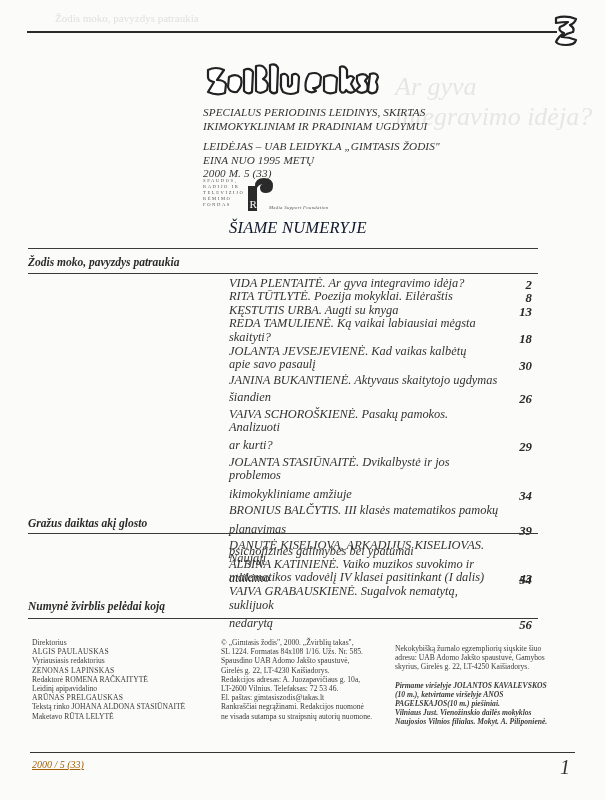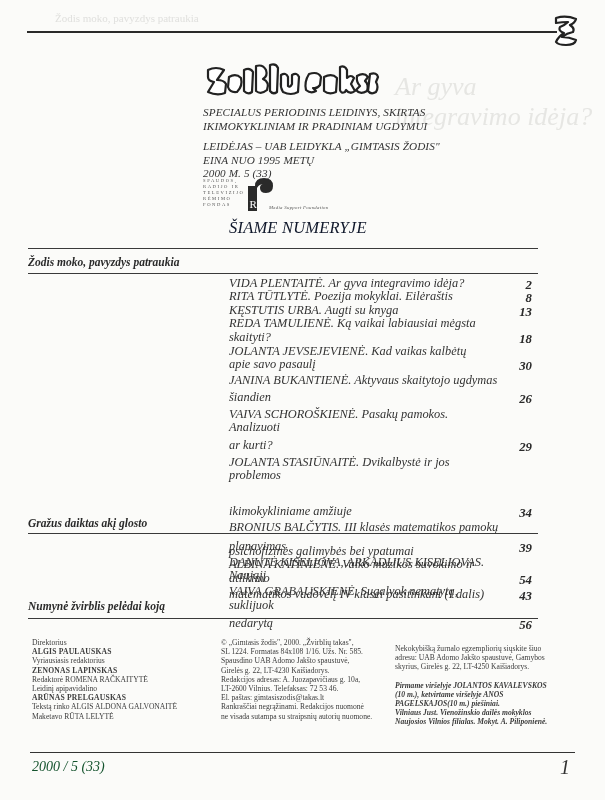--- a/index.html
+++ b/index.html
@@ -21,24 +21,24 @@
   .fund-text { position: absolute; left: 0; top: 0; font-size: 4.6px; letter-spacing: 1.6px; line-height: 6px; color: #555; white-space: nowrap; }
   .fund-mark { position: absolute; left: 45px; top: 0; width: 26px; height: 33px; }
   .fund-caption { position: absolute; left: 66px; top: 27px; font-size: 4.8px; font-style: italic; color: #555; white-space: nowrap; letter-spacing: 0.3px; }
   .toc-title { position: absolute; left: 229px; top: 218px; font-size: 16.5px; font-weight: normal; font-style: italic; color: #0f172a; letter-spacing: 0.2px; }
   .toc-rule { position: absolute; height: 1px; background: #3a3a3a; }
   .section-head { position: absolute; left: 28px; font-size: 11.5px; font-weight: bold; font-style: italic; color: #2a2a2a; }
   .toc-list { position: absolute; left: 229px; width: 303px; }
   .toc-entry { position: relative; font-style: italic; font-size: 12.4px; line-height: 13.4px; color: #333; padding-right: 30px; }
   .toc-entry .page { position: absolute; right: 0; bottom: -2px; font-size: 12.8px; font-weight: bold; color: #2a2a2a; }
   .credits { position: absolute; font-size: 7.6px; line-height: 9.2px; color: #3b3b3b; }
-  .credits .caps { letter-spacing: 0.2px; font-weight: bold; }
+  .credits .caps { letter-spacing: 0.2px; }
   .credits .bi { font-weight: bold; font-style: italic; }
   .bottom-rule { position: absolute; left: 30px; top: 752px; width: 545px; height: 1px; background: #333; }
-  .footer-issue { position: absolute; left: 32px; top: 759px; font-size: 14px; font-style: italic; color: #14532d; }
+  .footer-issue { position: absolute; left: 32px; top: 759px; font-size: 10px; font-style: italic; color: #a16207; text-decoration: underline; }
   .footer-page { position: absolute; left: 560px; top: 756px; font-size: 20px; font-style: italic; color: #333; }
 </style>
 </head>
 <body>
 
 <div class="ghost ghost-head">Žodis moko, pavyzdys patraukia</div>
 <div class="ghost ghost-title">Ar gyva integravimo idėja?</div>
 
 <div class="top-rule"></div>
 <svg class="corner-glyph" viewBox="0 0 26 34">
@@ -119,21 +119,21 @@
     <div style="margin-top:4px;">šiandien</div>
     <span class="page">26</span>
   </div>
   <div class="toc-entry" style="margin-top:3px;">
     <div>VAIVA SCHOROŠKIENĖ. Pasakų pamokos. Analizuoti</div>
     <div style="margin-top:5px;">ar kurti?</div>
     <span class="page">29</span>
   </div>
   <div class="toc-entry" style="margin-top:3px;">
     <div>JOLANTA STASIŪNAITĖ. Dvikalbystė ir jos problemos</div>
-    <div style="margin-top:22px;">ikimokykliniame amžiuje</div>
+    <div style="margin-top:5px;">ikimokykliniame amžiuje</div>
     <span class="page">34</span>
   </div>
   <div class="toc-entry" style="margin-top:3px;">
     <div>BRONIUS BALČYTIS. III klasės matematikos pamokų</div>
     <div style="margin-top:5px;">planavimas</div>
     <span class="page">39</span>
   </div>
   <div class="toc-entry" style="margin-top:3px;">
     <div>DANUTĖ KISELIOVA, ARKADIJUS KISELIOVAS. Naująjį</div>
     <div style="margin-top:5px;">matematikos vadovėlį IV klasei pasitinkant (I dalis)</div>
@@ -161,21 +161,21 @@
 <div class="toc-rule" style="left:28px; top:618px; width:510px;"></div>
 
 <div class="credits" style="left:32px; top:638px;">
   <div>Direktorius</div>
   <div class="caps">ALGIS PAULAUSKAS</div>
   <div>Vyriausiasis redaktorius</div>
   <div class="caps">ZENONAS LAPINSKAS</div>
   <div>Redaktorė ROMENA RAČKAITYTĖ</div>
   <div>Leidinį apipavidalino</div>
   <div class="caps">ARŪNAS PRELGAUSKAS</div>
-  <div>Tekstą rinko ALGIS ALDONA GALVONAITĖ</div>
+  <div>Tekstą rinko JOHANA ALDONA STASIŪNAITĖ</div>
   <div>Maketavo RŪTA LELYTĖ</div>
 </div>
 
 <div class="credits" style="left:221px; top:638px;">
   <div>© „Gimtasis žodis", 2000. „Žvirblių takas",</div>
   <div>SL 1224. Formatas 84x108 1/16. Užs. Nr. 585.</div>
   <div>Spausdino UAB Adomo Jakšto spaustuvė,</div>
   <div>Girelės g. 22, LT-4230 Kaišiadorys.</div>
   <div>Redakcijos adresas: A. Juozapavičiaus g. 10a,</div>
   <div>LT-2600 Vilnius. Telefaksas: 72 53 46.</div>

